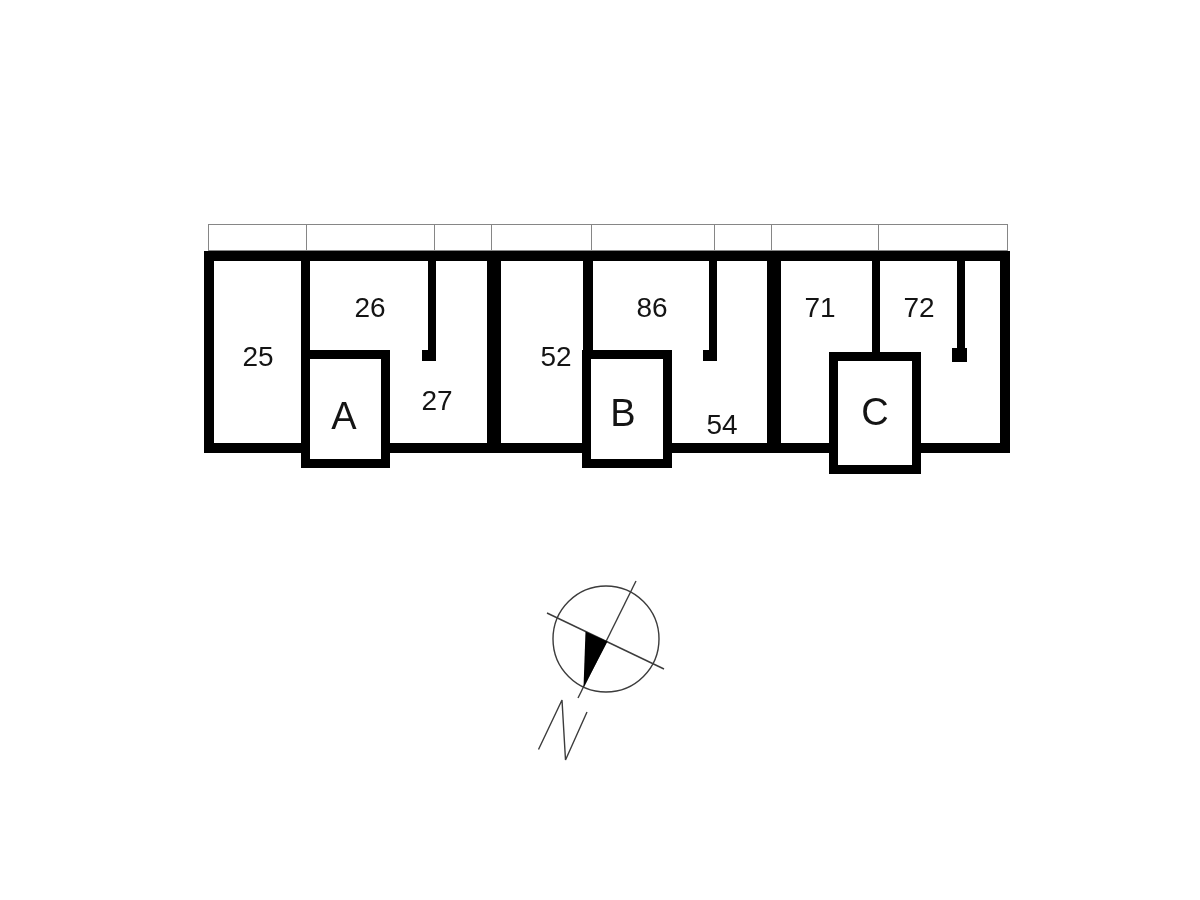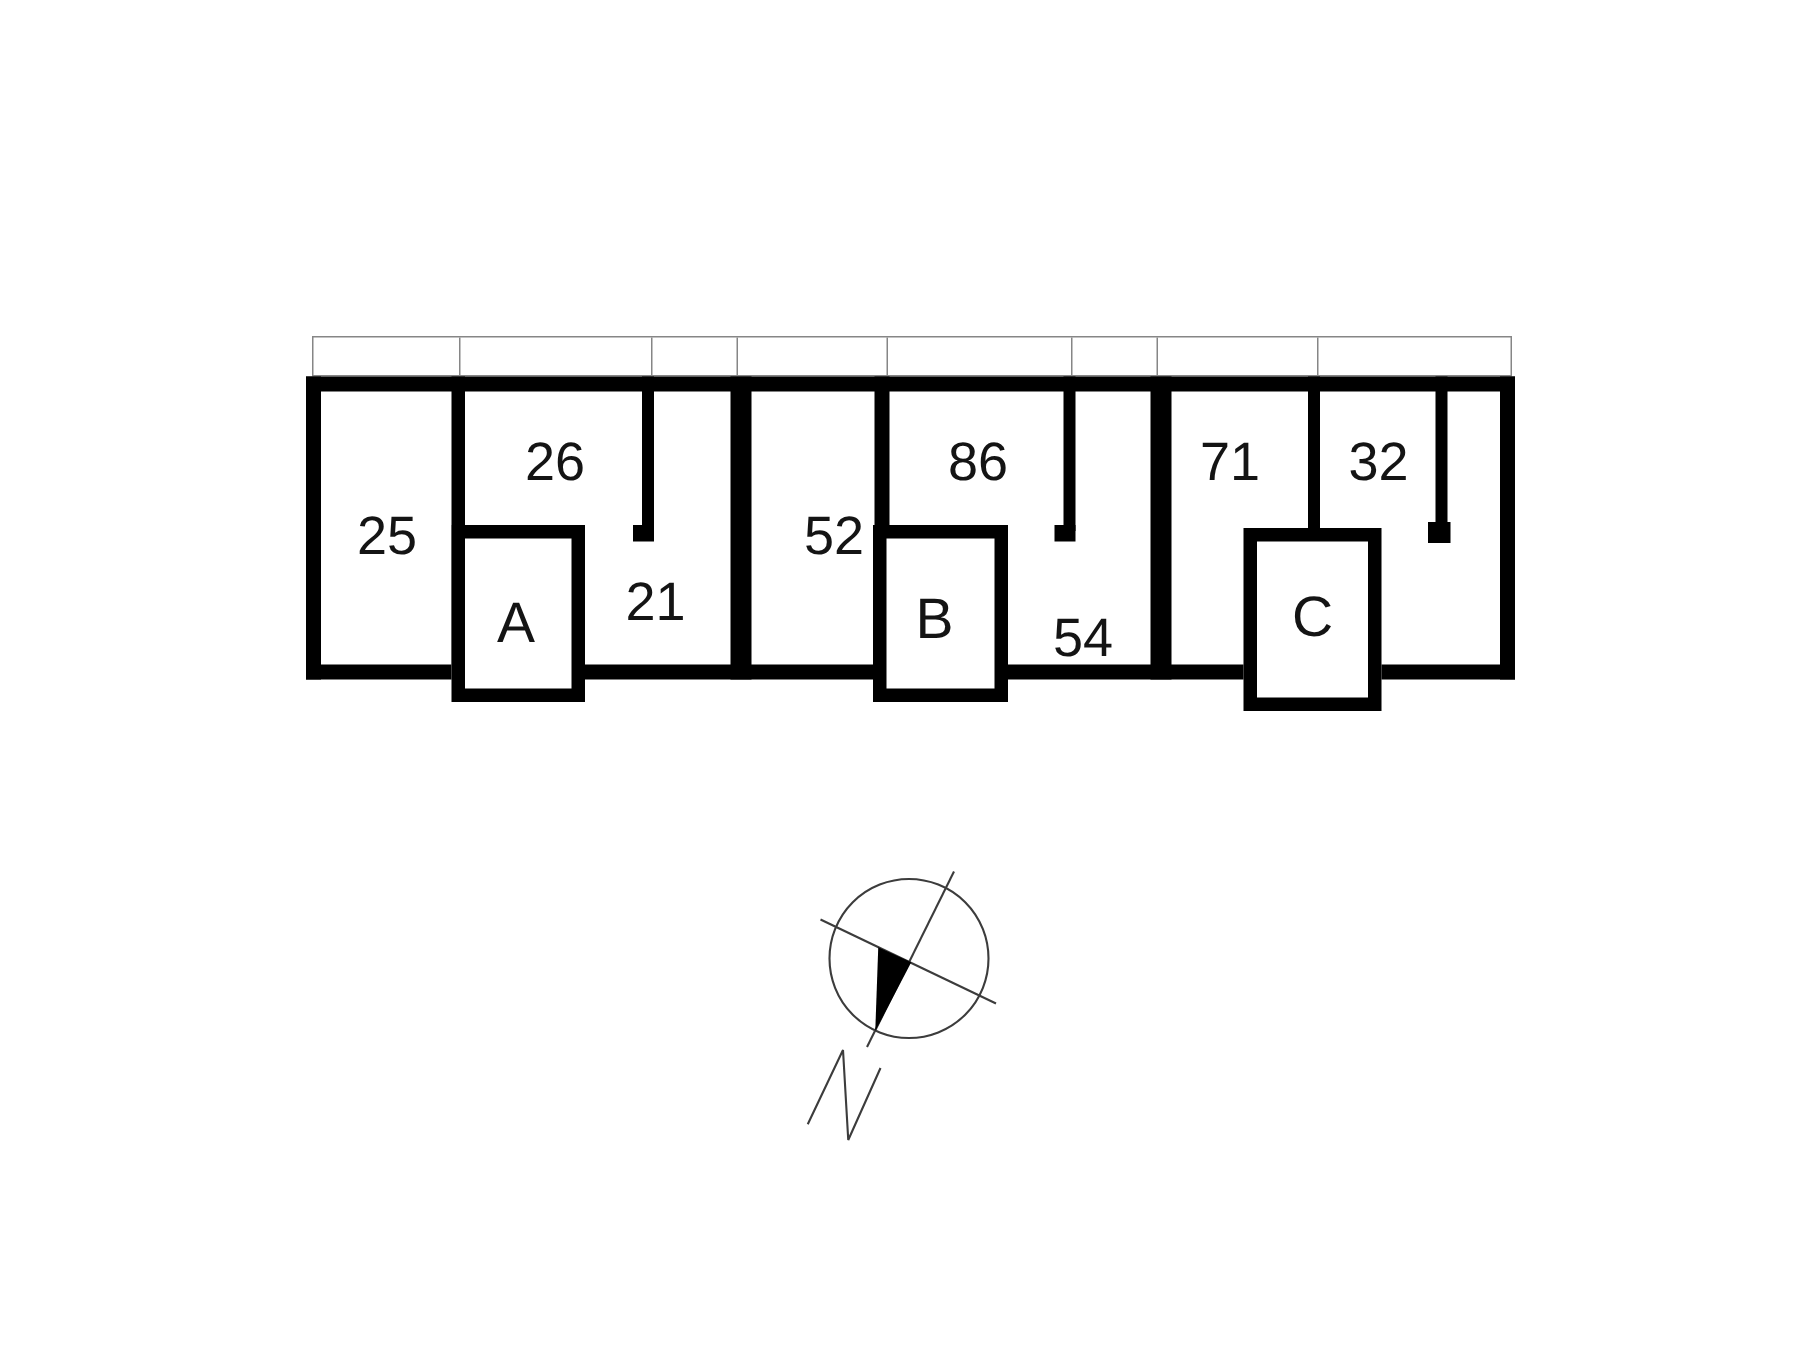--- a/index.html
+++ b/index.html
@@ -21,21 +21,21 @@
   }
   .stair-box {
     position: absolute;
     background: #ffffff;
     border: 9px solid #000000;
     box-sizing: border-box;
   }
   .lbl {
     position: absolute;
     transform: translate(-50%, -50%);
-    font-size: 36px;
+    font-size: 28px;
     color: #141414;
     white-space: nowrap;
     line-height: 1;
   }
   .lbl.big {
     font-size: 38px;
   }
   .strip {
     position: absolute;
     left: 208px;
@@ -94,26 +94,26 @@
   <div class="wall" style="left:872px; top:251px; width:8px; height:107px;"></div>
   <div class="wall" style="left:957px; top:251px; width:8px; height:98px;"></div>
   <div class="wall" style="left:952px; top:348px; width:15px; height:14px;"></div>
 
   <div class="stair-box" style="left:301px; top:350px; width:89px; height:118px;"></div>
   <div class="stair-box" style="left:582px; top:350px; width:90px; height:118px;"></div>
   <div class="stair-box" style="left:829px; top:352px; width:92px; height:122px;"></div>
 
   <div class="lbl" style="left:258px; top:357px;">25</div>
   <div class="lbl" style="left:370px; top:308px;">26</div>
-  <div class="lbl" style="left:437px; top:401px;">21</div>
+  <div class="lbl" style="left:437px; top:401px;">27</div>
   <div class="lbl" style="left:556px; top:357px;">52</div>
   <div class="lbl" style="left:652px; top:308px;">86</div>
   <div class="lbl" style="left:722px; top:425px;">54</div>
   <div class="lbl" style="left:820px; top:308px;">71</div>
-  <div class="lbl" style="left:919px; top:308px;">32</div>
+  <div class="lbl" style="left:919px; top:308px;">72</div>
 
   <div class="lbl big" style="left:344px; top:416px;">A</div>
   <div class="lbl big" style="left:623px; top:413px;">B</div>
   <div class="lbl big" style="left:875px; top:412px;">C</div>
 
   <svg class="compass" width="170" height="210" viewBox="520 570 170 210" fill="none" stroke="#3c3c3c" stroke-width="1.4">
     <title>N</title>
     <circle cx="606" cy="639" r="53"></circle>
     <line x1="636" y1="581" x2="578" y2="698"></line>
     <line x1="547" y1="613" x2="664" y2="669"></line>

